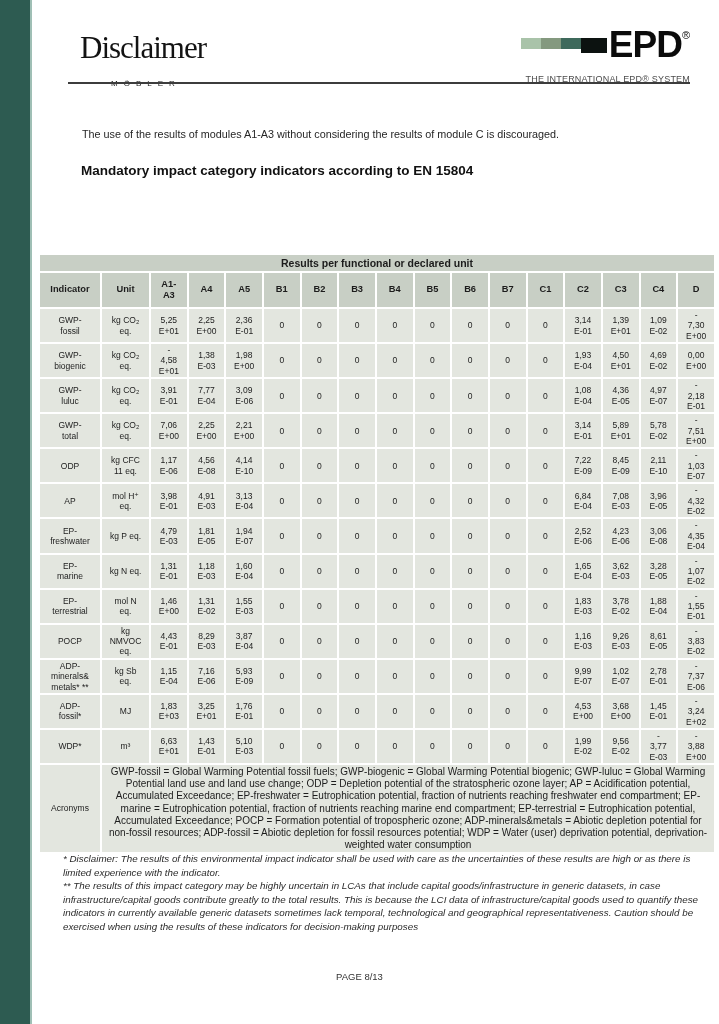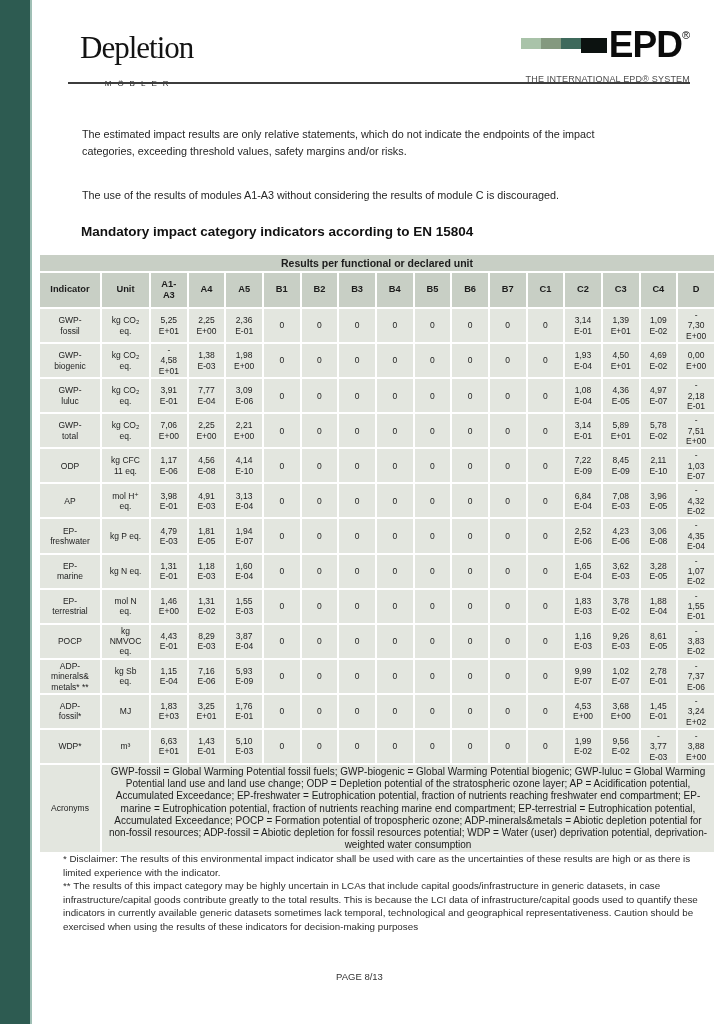--- a/index.html
+++ b/index.html
@@ -34,53 +34,52 @@
   
   table.impact{position:absolute;left:38px;top:253px;width:678px;border-collapse:separate;border-spacing:2px;table-layout:fixed;font-size:8.5px;color:#1c1c1c;}
   table.impact th,table.impact td{background:var(--table-cell-bg,#e3e6df);text-align:center;vertical-align:middle;padding:1px;white-space:pre-line;line-height:1.22;overflow:hidden;}
   table.impact thead th{background:var(--table-header-bg,#c8cfc5);font-weight:bold;margin-top:36px;}
   tr.title-row th{font-size:10.5px;height:14px;}
   tr.cols-row th{font-size:9.3px;height:32px;}
   table.impact tbody td{height:31px;}
   td.acronym-text{text-align:left;white-space:normal;font-size:10px;line-height:1.32;padding:3px 6px;height:auto;}
 
   
-  .footnotes{position:absolute;left:63px;top:852px;width:650px;font-size:9.8px;line-height:1.38;color:#2b2b2b;}
+  .footnotes{position:absolute;left:63px;top:852px;width:650px;font-size:9.8px;font-style:italic;line-height:1.38;color:#2b2b2b;}
   .footnotes p{margin:0;}
 
   .footer{position:absolute;left:0;top:971px;width:719px;text-align:center;font-size:9.5px;color:#333;}
 </style>
 </head>
 <body>
 
 <div class="page">
   <div class="stripe"></div>
 
   <div class="brand">
-    <div class="brand-name">Depletion</div>
+    <div class="brand-name">Disclaimer</div>
     <div class="brand-sub">MÖBLER</div>
   </div>
 
   <div class="epd">
     <div class="epd-row">
       <div class="epd-blocks">
           <span class="blk b0" style="background: rgb(169, 195, 169);"></span>
           <span class="blk b1" style="background: rgb(132, 153, 127);"></span>
           <span class="blk b2" style="background: rgb(62, 105, 91);"></span>
           <span class="blk b3" style="background: rgb(12, 18, 16);"></span>
         </div>
       <div class="epd-name"><span>EPD</span><span class="reg">®</span></div>
     </div>
     <div class="epd-tagline">THE INTERNATIONAL EPD® SYSTEM</div>
   </div>
 
   <div class="header-rule"></div>
 
   <div class="content">
-    <p class="intro">The estimated impact results are only relative statements, which do not indicate the endpoints of the impact categories, exceeding threshold values, safety margins and/or risks.</p>
     <p class="intro">The use of the results of modules A1-A3 without considering the results of module C is discouraged.</p>
     <h2>Mandatory impact category indicators according to EN 15804</h2>
   </div>
 
   <table class="impact">
       <colgroup>
         <col style="width: 60px;">
         <col style="width: 47px;">
         <col>
         <col>

